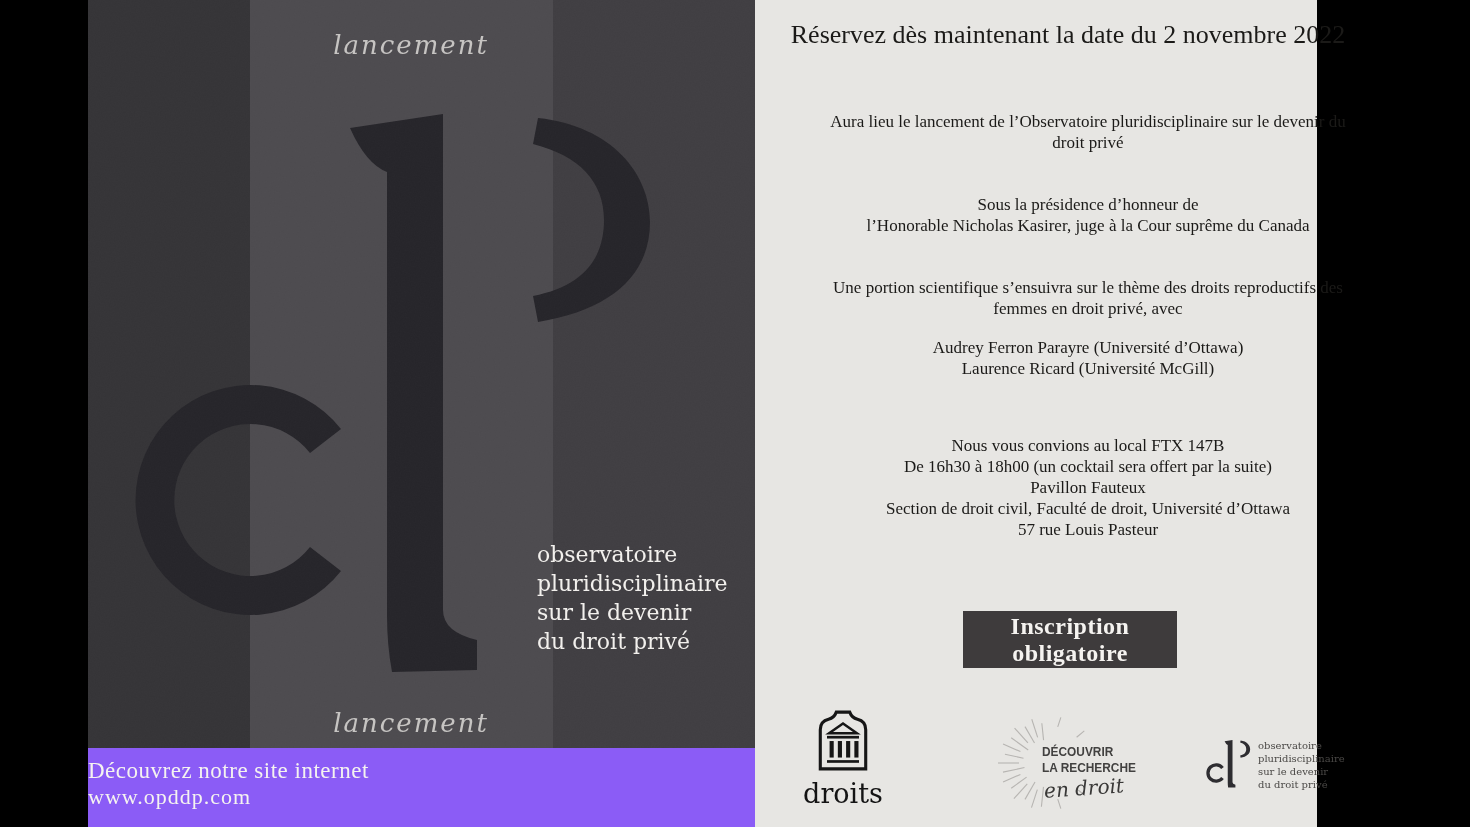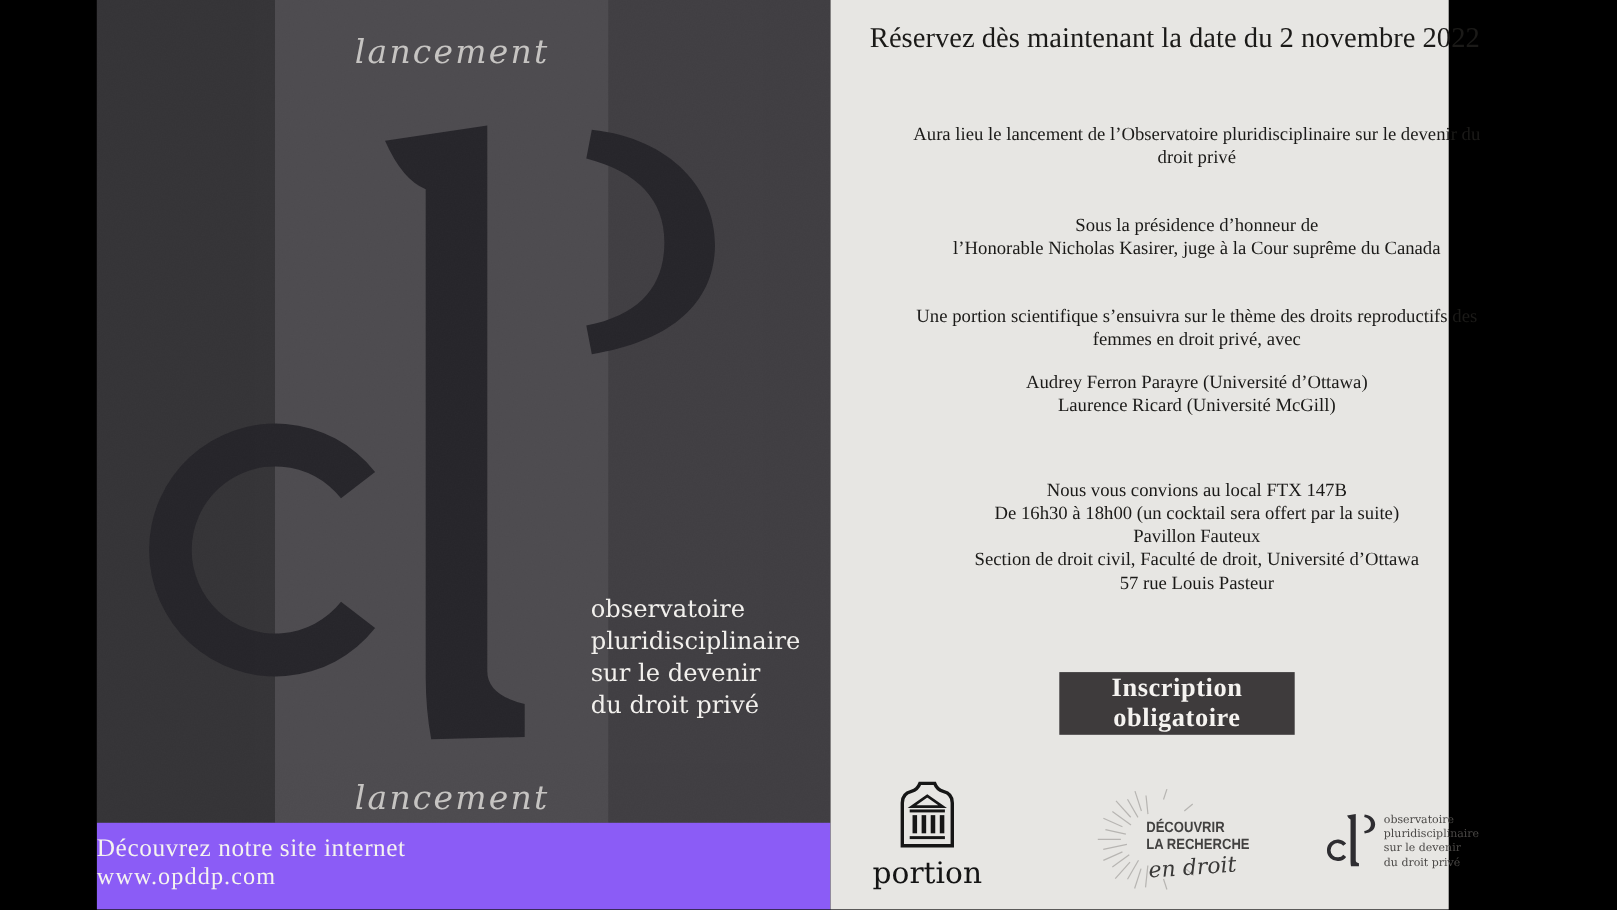--- a/index.html
+++ b/index.html
@@ -10,21 +10,21 @@
   .bar.left{left:0;width:88px;}
   .bar.right{left:1381px;width:89px;}
 
   
   .left-panel{position:absolute;left:88px;top:0;width:667px;height:827px;
               background:#403e42;overflow:hidden;}
   .lp-strip-dark{position:absolute;left:0;top:0;width:162px;height:748px;background:rgba(0,0,0,0.16);}
   .lp-band{position:absolute;left:162px;top:0;width:303px;height:748px;background:rgba(255,255,255,0.07);}
   .lp-texture{position:absolute;left:0;top:0;width:667px;height:827px;pointer-events:none;opacity:.5;}
   .lp-label{position:absolute;width:400px;text-align:center;
-            font-family:"DejaVu Serif",serif;font-style:italic;font-size:30px;
+            font-family:"DejaVu Serif",serif;font-style:italic;font-size:26px;
             letter-spacing:2px;color:#c6c4c2;}
   .lp-label.top{left:123px;top:30px;}
   .lp-label.bottom{left:123px;top:708px;}
   .lp-monogram{position:absolute;left:32px;top:110px;color:#26252a;}
   .lp-caption{position:absolute;left:449px;top:540px;color:#f2f0ed;
               font-family:"DejaVu Serif",serif;font-size:22px;line-height:29px;}
   .lp-footer{position:absolute;left:0;top:748px;width:667px;height:79px;background:#8b5cf6;
              text-align:left;color:#f5f3f0;}
   .lp-footer .l1{margin-top:10px;font-size:23px;letter-spacing:.5px;}
   .lp-footer .l2{font-size:22px;letter-spacing:1px;}
@@ -155,21 +155,21 @@
       <svg width="52" height="64" viewBox="0 0 50 62">
         <path d="M3,59 L3,21 Q3,13 11,11 Q16.5,9.5 18.5,4 L31.5,4 Q33.5,9.5 39,11 Q47,13 47,21 L47,59 Z" fill="none" stroke="#161616" stroke-width="3"></path>
         <path d="M25,15 L11.5,24.5 L38.5,24.5 Z" fill="none" stroke="#161616" stroke-width="2.4"></path>
         <rect x="9.5" y="27" width="31" height="2.6" fill="#161616"></rect>
         <rect x="12" y="32" width="4" height="16" fill="#161616"></rect>
         <rect x="20" y="32" width="4" height="16" fill="#161616"></rect>
         <rect x="28" y="32" width="4" height="16" fill="#161616"></rect>
         <rect x="36" y="32" width="4" height="16" fill="#161616"></rect>
         <rect x="9.5" y="50.5" width="31" height="2.6" fill="#161616"></rect>
       </svg>
-      <div class="wordmark">portion</div>
+      <div class="wordmark">droits</div>
     </div>
 
     <div class="logo-research">
       <svg class="burst" width="110" height="110" viewBox="0 0 110 110">
         <g transform="translate(55,55)" stroke="#b7b5b2" stroke-width="1.1">
           <line x1="24" y1="0" x2="44" y2="0" transform="rotate(96)"></line>
           <line x1="28" y1="0" x2="47" y2="0" transform="rotate(108)"></line>
           <line x1="22" y1="0" x2="42" y2="0" transform="rotate(120)"></line>
           <line x1="28" y1="0" x2="48" y2="0" transform="rotate(132)"></line>
           <line x1="24" y1="0" x2="43" y2="0" transform="rotate(144)"></line>

